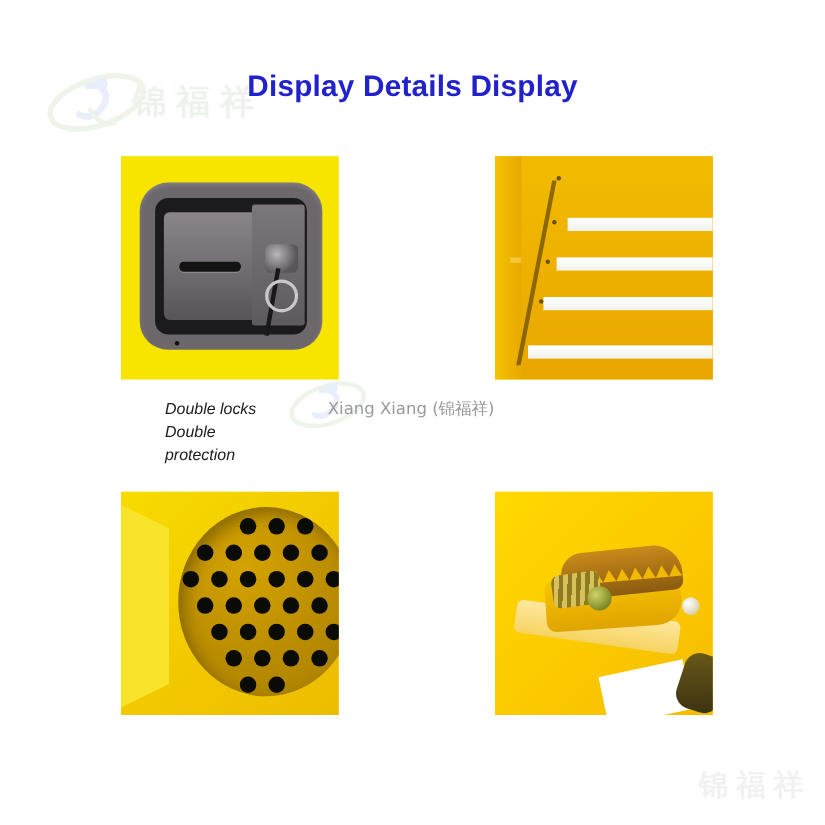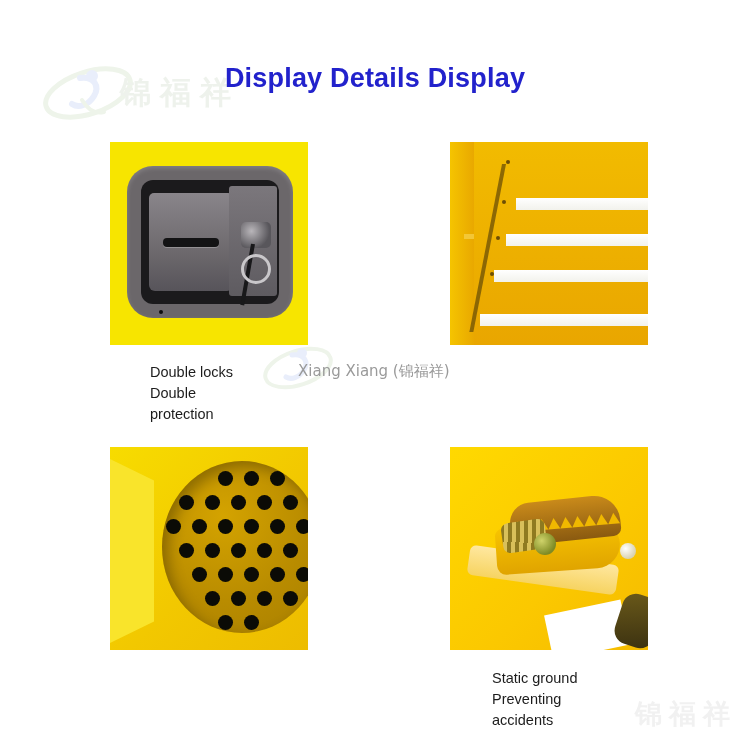--- a/index.html
+++ b/index.html
@@ -45,21 +45,21 @@
   .title{
     position:absolute;left:0;top:63px;width:750px;
     text-align:center;
     color:#2222cc;
     font-size:27px;
     font-weight:700;
     letter-spacing:.2px;
   }
 
   
-  .grid{position:absolute;left:0;top:0;width:598px;height:750px;}
+  .grid{position:absolute;left:0;top:0;width:598px;height:750px;font-style:italic;}
   .cell{position:absolute;}
   .cell.c1{left:110px;top:142px;}
   .cell.c2{left:450px;top:142px;}
   .cell.c3{left:110px;top:447px;}
   .cell.c4{left:450px;top:447px;}
 
   .photo{
     width:198px;height:203px;
     background:#f7e500;
     overflow:hidden;position:relative;
@@ -328,23 +328,20 @@
           <span style="left: 72px;"></span>
           <span style="left: 84px;"></span>
           <span style="left: 96px;"></span>
         </div>
       <div class="gc-spring"></div>
       <div class="gc-bolt"></div>
       <div class="gc-screw"></div>
       <div class="gc-white"></div>
       <div class="gc-cable"></div>
     </div>
-    <div class="caption">Static ground
-Preventing
-accidents</div>
   </div>
 </div>
 
 <div class="wm-center">
   <svg width="120" height="62" viewBox="0 0 120 62">
     <ellipse cx="36" cy="28" rx="34" ry="17" fill="none" stroke="#eef4ea" stroke-width="4" transform="rotate(-18 36 28)"></ellipse>
     <path d="M30 15 C42 13 47 22 42 30 C37 38 29 40 24 37" fill="none" stroke="#e9eefb" stroke-width="5" stroke-linecap="round"></path>
     <circle cx="40" cy="13" r="5" fill="#e9eefb"></circle>
   </svg>
   <div class="mark">Xiang Xiang (锦福祥)</div>

